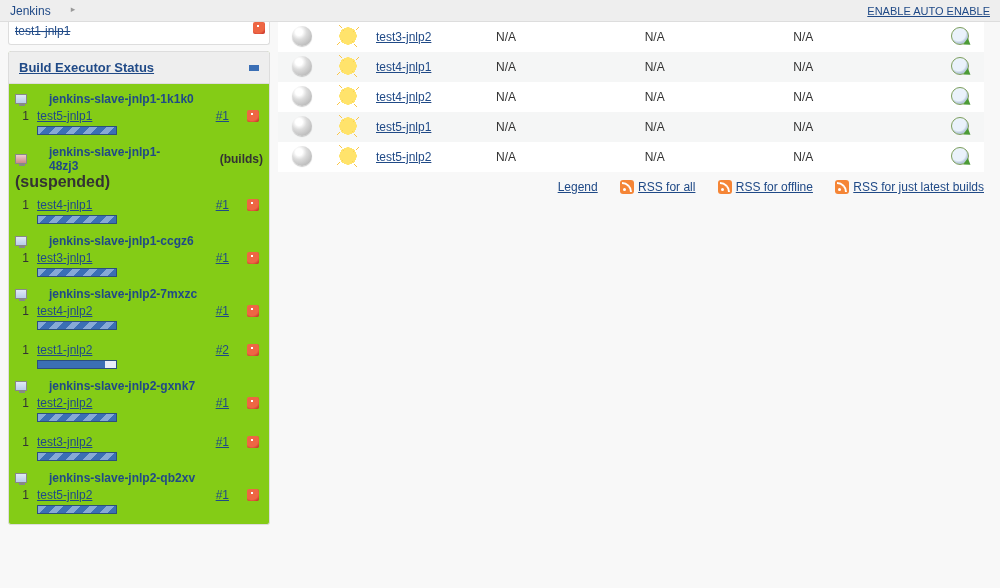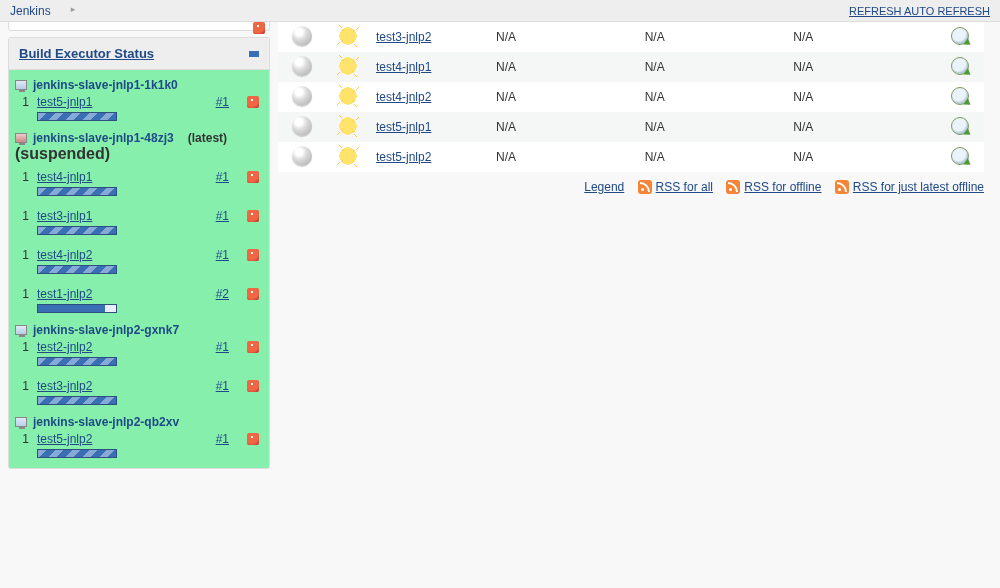--- a/index.html
+++ b/index.html
@@ -31,21 +31,21 @@
 
   .cols { display: flex; align-items: flex-start; }
   .side {
     width: 278px;
     padding: 0 8px 20px 8px;
   }
   .mainpane { flex: 1; padding: 0 16px 20px 0; }
 
   
   .pane {
-    background: #86efac;
+    background: #84cc16;
     border: 1px solid #ddd;
     border-radius: 3px;
     margin-top: 4px;
   }
   .pane-header {
     background: #eee;
     border-bottom: 1px solid #ddd;
     padding: 8px 10px;
     font-weight: bold;
     display: flex;
@@ -53,21 +53,21 @@
     align-items: center;
     font-size: 13px;
   }
   .pane-header a { color: #204a87; text-decoration: underline; }
   .collapse-icon {
     width: 10px; height: 6px; border-top: 3px solid #3b6fb5; border-bottom: 3px solid #3b6fb5;
   }
   .pane-body { padding: 4px 6px; }
 
   .exec-node { padding: 4px 0 0 0; }
-  .node-line { display: flex; align-items: center; gap: 6px; }
+  .node-line { display: flex; align-items: center; gap: 22px; }
   .computer-icon {
     width: 12px; height: 10px;
     border: 1px solid #888;
     background: linear-gradient(#e0e9f5,#b9cee9);
     position: relative;
   }
   .computer-icon::after{
     content:""; position:absolute; left:3px; bottom:-3px; width:6px; height:2px; background:#888;
   }
   .computer-icon.off { background: linear-gradient(#ecc,#c88); }
@@ -144,49 +144,52 @@
   }
   .clock::after{
     content:""; position:absolute; right:-3px; bottom:-3px;
     width:0;height:0; border-left:6px solid #4c9b36; border-top:4px solid transparent; border-bottom:4px solid transparent;
     transform:rotate(35deg);
   }
 
   .footer-row { padding:6px 0 0 0; font-size:12px; color:#333; }
   .size-links a{ margin:0 1px; text-decoration:underline; color:#204a87;}
   .legend-line { text-align:right; padding:8px 0 0 0; font-size:12px;}
-  .legend-line a{ color:#204a87; text-decoration:underline; margin-left:10px;}
+  .legend-line a{ color:#204a87; text-decoration:underline; margin-left:19px;}
   .rss-ico{
     display:inline-block; width:14px; height:14px; background:#f58536; border-radius:3px;
     position:relative; vertical-align:-3px; margin-right:4px;
   }
   .rss-ico::before{
     content:""; position:absolute; left:3px; bottom:3px; width:3px; height:3px; background:#fff; border-radius:50%;
   }
   .rss-ico::after{
     content:""; position:absolute; left:2px; bottom:2px; width:8px; height:8px;
     border:2px solid #fff; border-left:none; border-bottom:none; border-radius:0 10px 0 0;
   }
 </style>
 </head>
 <body>
 
 <div class="crumb-bar">
   <div class="crumb-left">
     <a class="no-u">Jenkins</a>
     <span class="crumb-arrow">▸</span>
   </div>
-  <a class="auto-refresh">REFRESH AUTO REFRESH</a>
+  <a class="auto-refresh">ENABLE AUTO ENABLE</a>
 </div>
 
 <div class="cols">
 
   <div class="side">
 
     <div class="partial-pane">
+      <div class="exec-top">
+        <a class="exec-job" style="text-decoration:line-through;">test1-jnlp1</a>
+      </div>
       <div class="exec-right">
         <span class="cancel-icon"></span>
       </div>
     </div>
 
     <div class="pane">
       <div class="pane-header">
         <a>Build Executor Status</a>
         <span class="collapse-icon"></span>
       </div>
@@ -205,51 +208,59 @@
               <div class="exec-right">
                 <a class="buildnum">#1</a>
                 <span class="cancel-icon"></span>
               </div>
             </div>
           </div>
           <div class="exec-node">
             <div class="node-line">
               <span class="computer-icon off"></span>
               <a class="node-name no-u">jenkins-slave-jnlp1-48zj3</a>
-              <span class="offline-tag">(latest)</span>
+              <span class="offline-tag">(builds)</span>
             </div>
             <div class="suspended">(suspended)</div>
           </div>
           <div class="exec-node">
             <div class="exec-row">
               <div class="exec-top">
                 <span class="exec-num">1</span>
                 <a class="exec-job">test4-jnlp1</a>
               </div>
               <div class="progress"></div>
               <div class="exec-right">
                 <a class="buildnum">#1</a>
                 <span class="cancel-icon"></span>
               </div>
             </div>
           </div>
           <div class="exec-node">
+            <div class="node-line">
+              <span class="computer-icon"></span>
+              <a class="node-name no-u">jenkins-slave-jnlp1-ccgz6</a>
+            </div>
             <div class="exec-row">
               <div class="exec-top">
                 <span class="exec-num">1</span>
                 <a class="exec-job">test3-jnlp1</a>
               </div>
               <div class="progress"></div>
               <div class="exec-right">
                 <a class="buildnum">#1</a>
                 <span class="cancel-icon"></span>
               </div>
             </div>
           </div>
           <div class="exec-node">
+            <div class="node-line">
+              <span class="computer-icon"></span>
+              <a class="node-name no-u">jenkins-slave-jnlp2-7mxzc</a>
+            </div>
             <div class="exec-row">
               <div class="exec-top">
                 <span class="exec-num">1</span>
                 <a class="exec-job">test4-jnlp2</a>
               </div>
               <div class="progress"></div>
               <div class="exec-right">
                 <a class="buildnum">#1</a>
                 <span class="cancel-icon"></span>
               </div>
@@ -367,16 +378,16 @@
             <td class="na">N/A</td>
             <td class="sched"><span class="clock"></span></td>
           </tr>
         </tbody>
     </table>
 
     <div class="legend-line">
       <a>Legend</a>
       <a><span class="rss-ico"></span><span>RSS for all</span></a>
       <a><span class="rss-ico"></span><span>RSS for offline</span></a>
-      <a><span class="rss-ico"></span><span>RSS for just latest offline</span></a>
+      <a><span class="rss-ico"></span><span>RSS for just latest builds</span></a>
     </div>
   </div>
 </div>
 
 </body></html>

